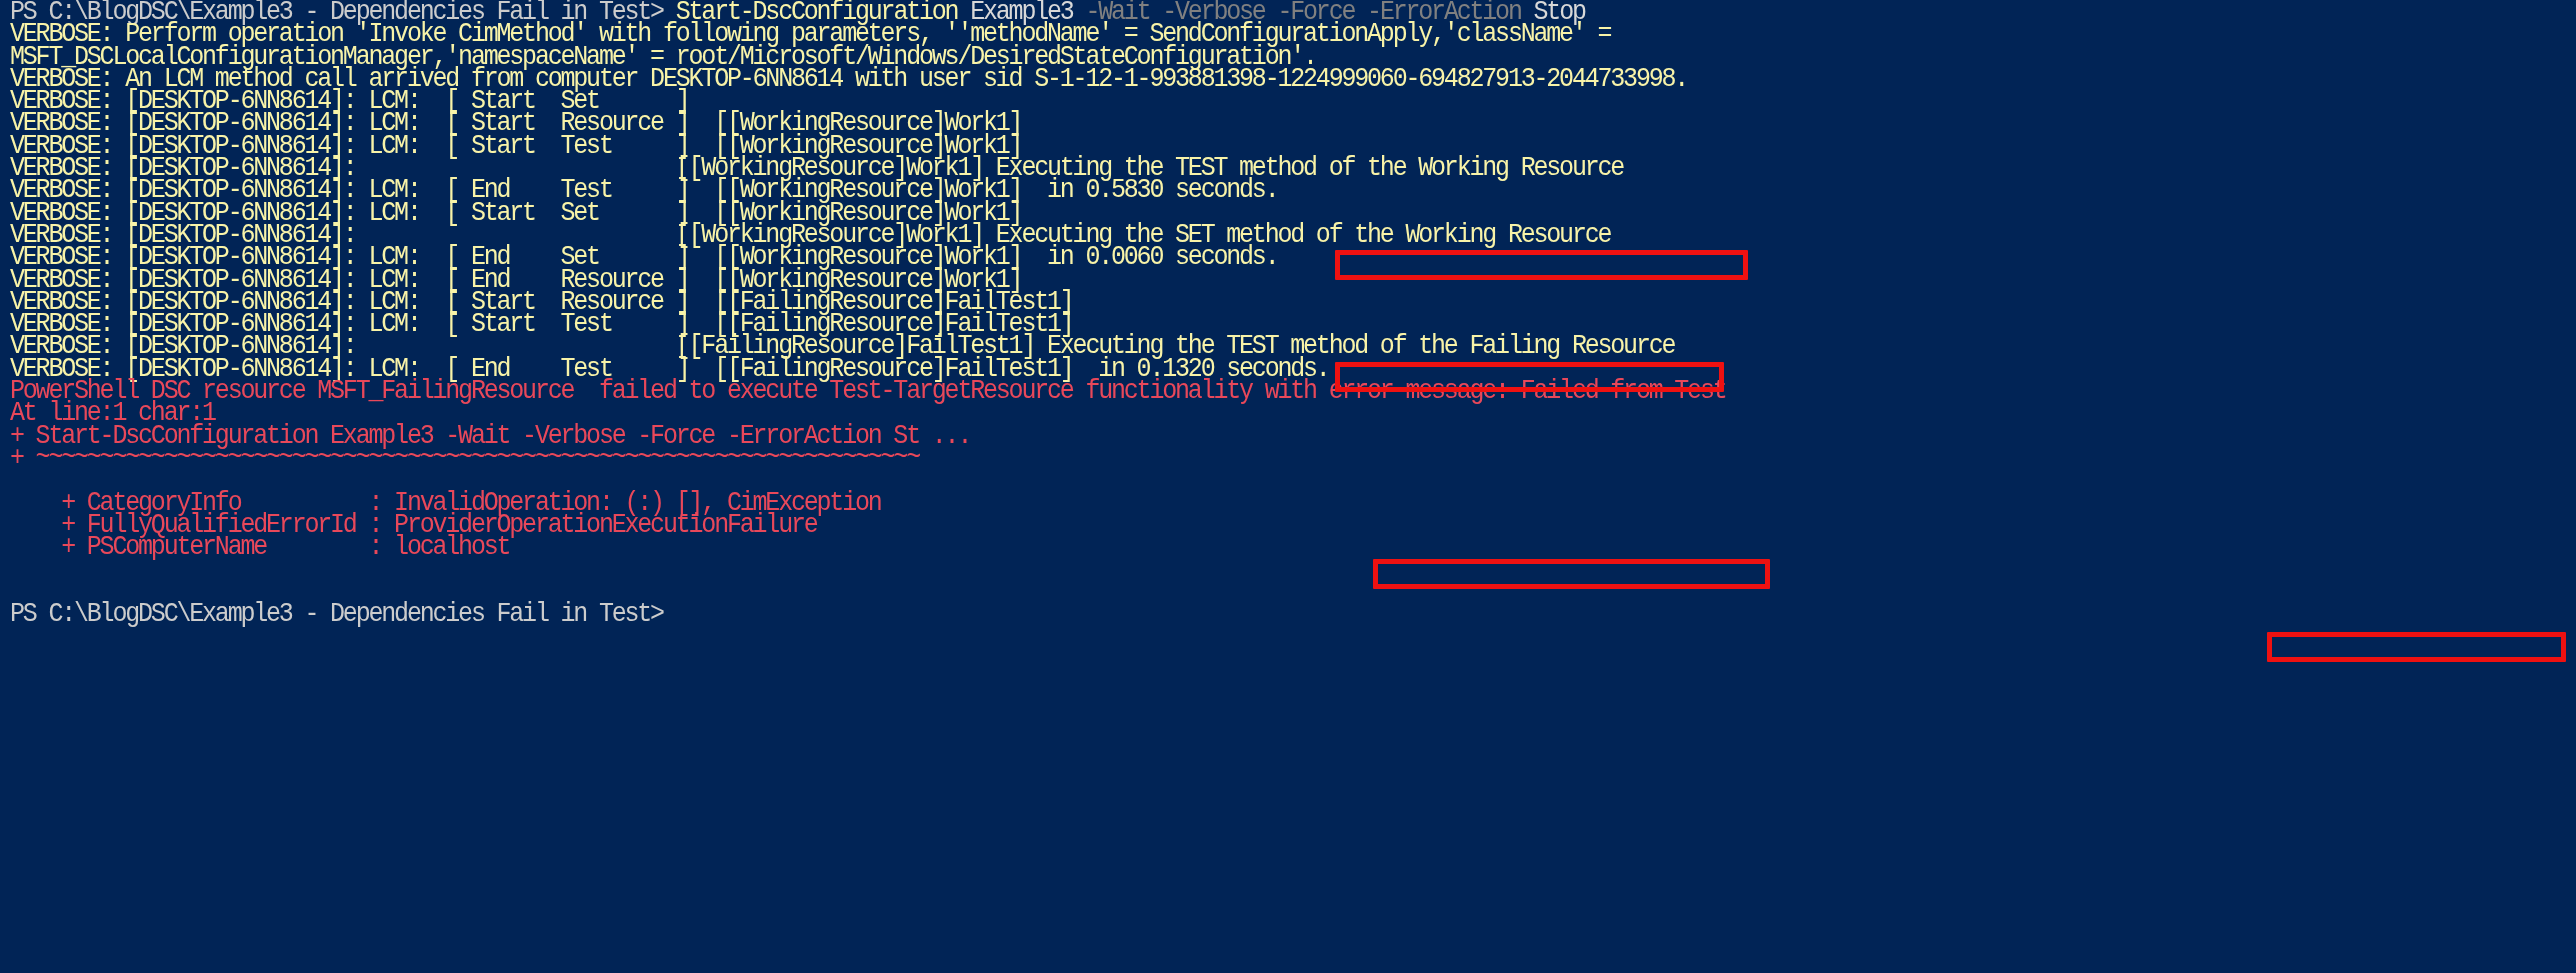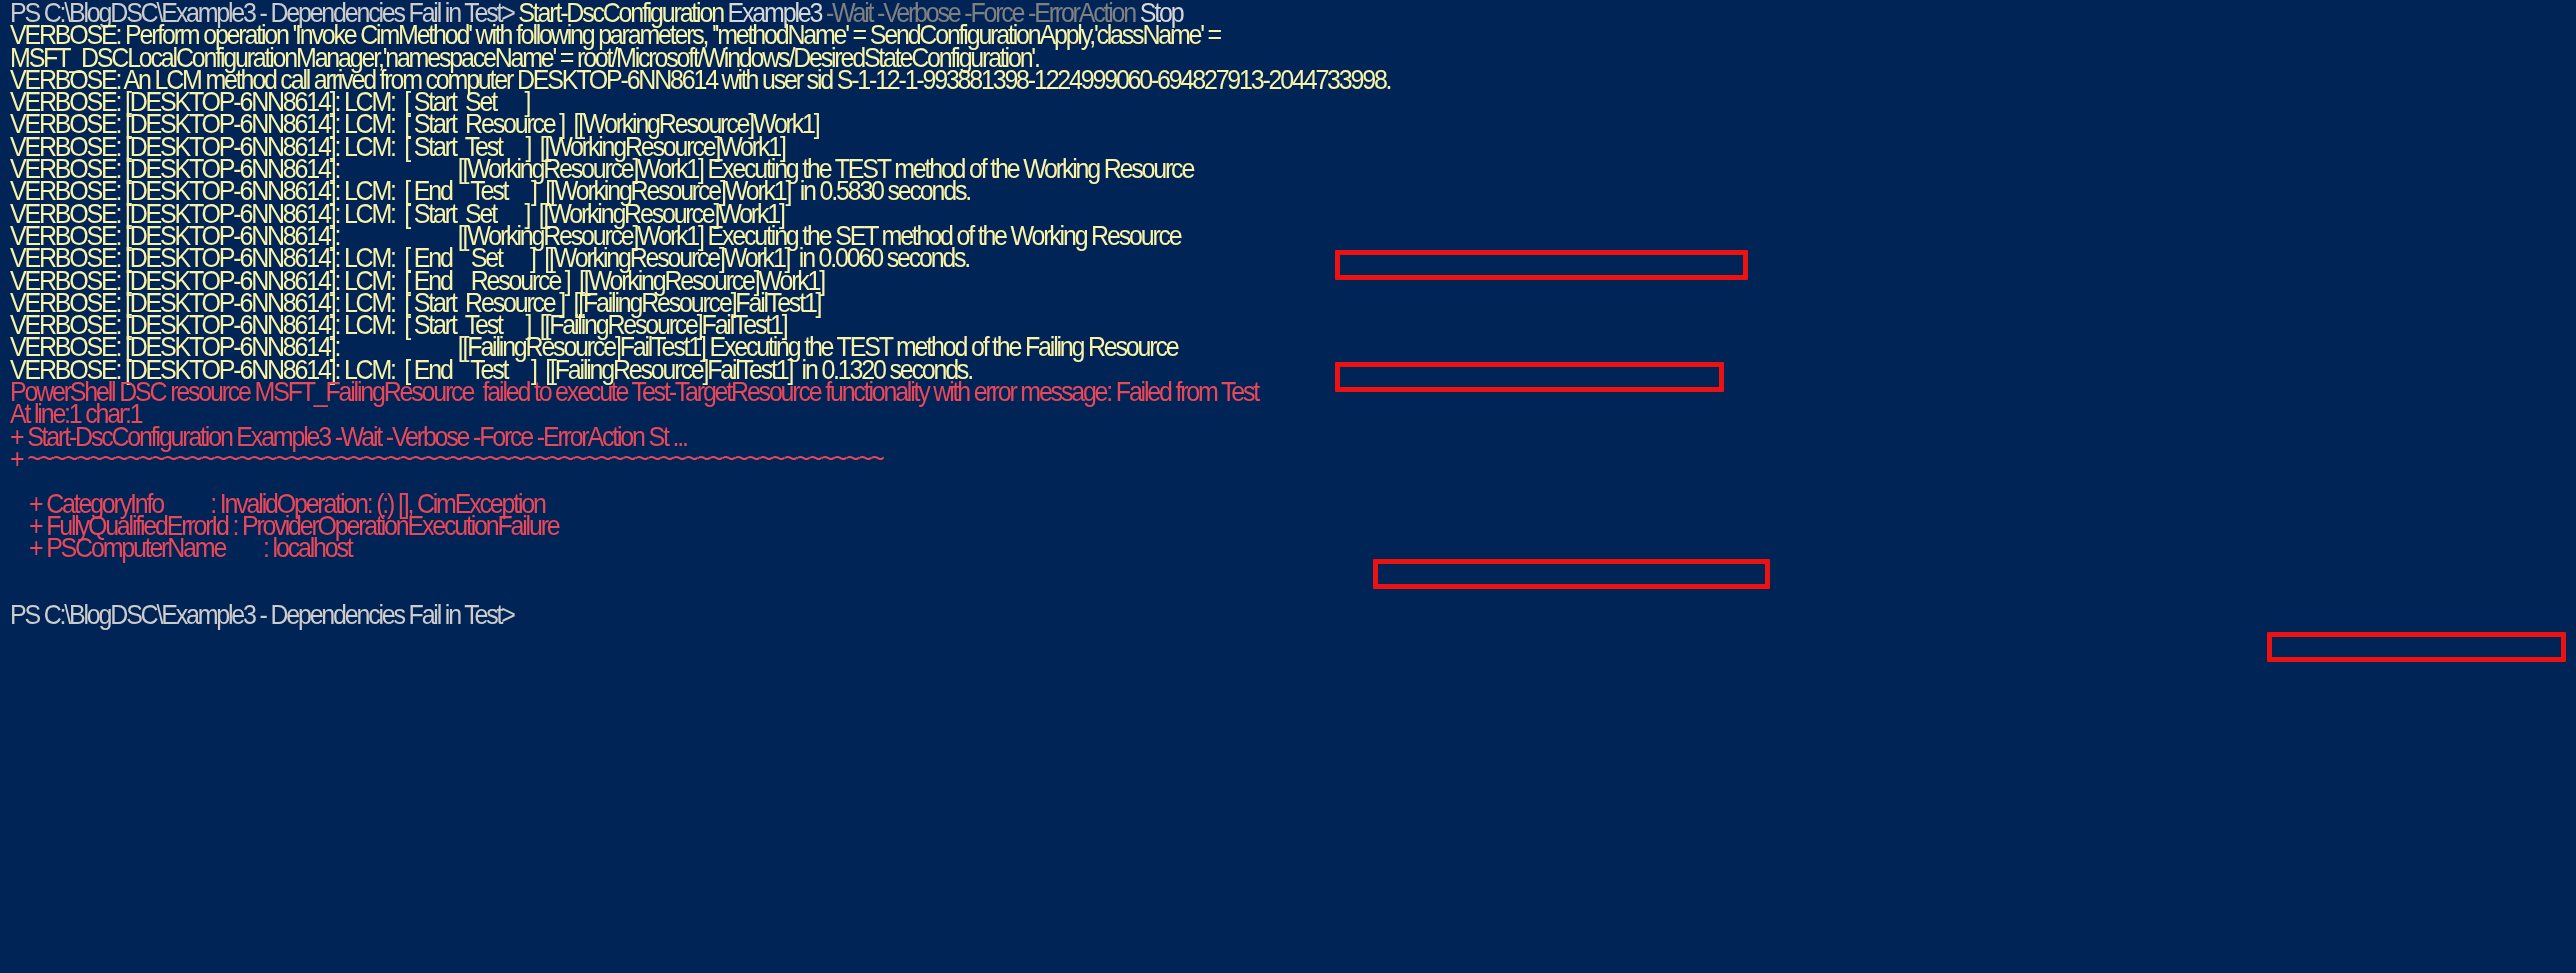--- a/index.html
+++ b/index.html
@@ -6,21 +6,21 @@
     margin: 0;
     padding: 0;
     background: #012456;
   }
   #console {
     position: relative;
     width: 2576px;
     height: 974px;
     background: #012456;
     overflow: hidden;
-    font-family: Liberation Sans, sans-serif;
+    font-family: Liberation Mono, monospace;
     font-size: 25px;
     line-height: 22.3px;
     letter-spacing: 0px;
     -webkit-font-smoothing: none;
   }
   #lines {
     position: absolute;
     left: 10px;
     top: 0px;
     width: 2566px;

